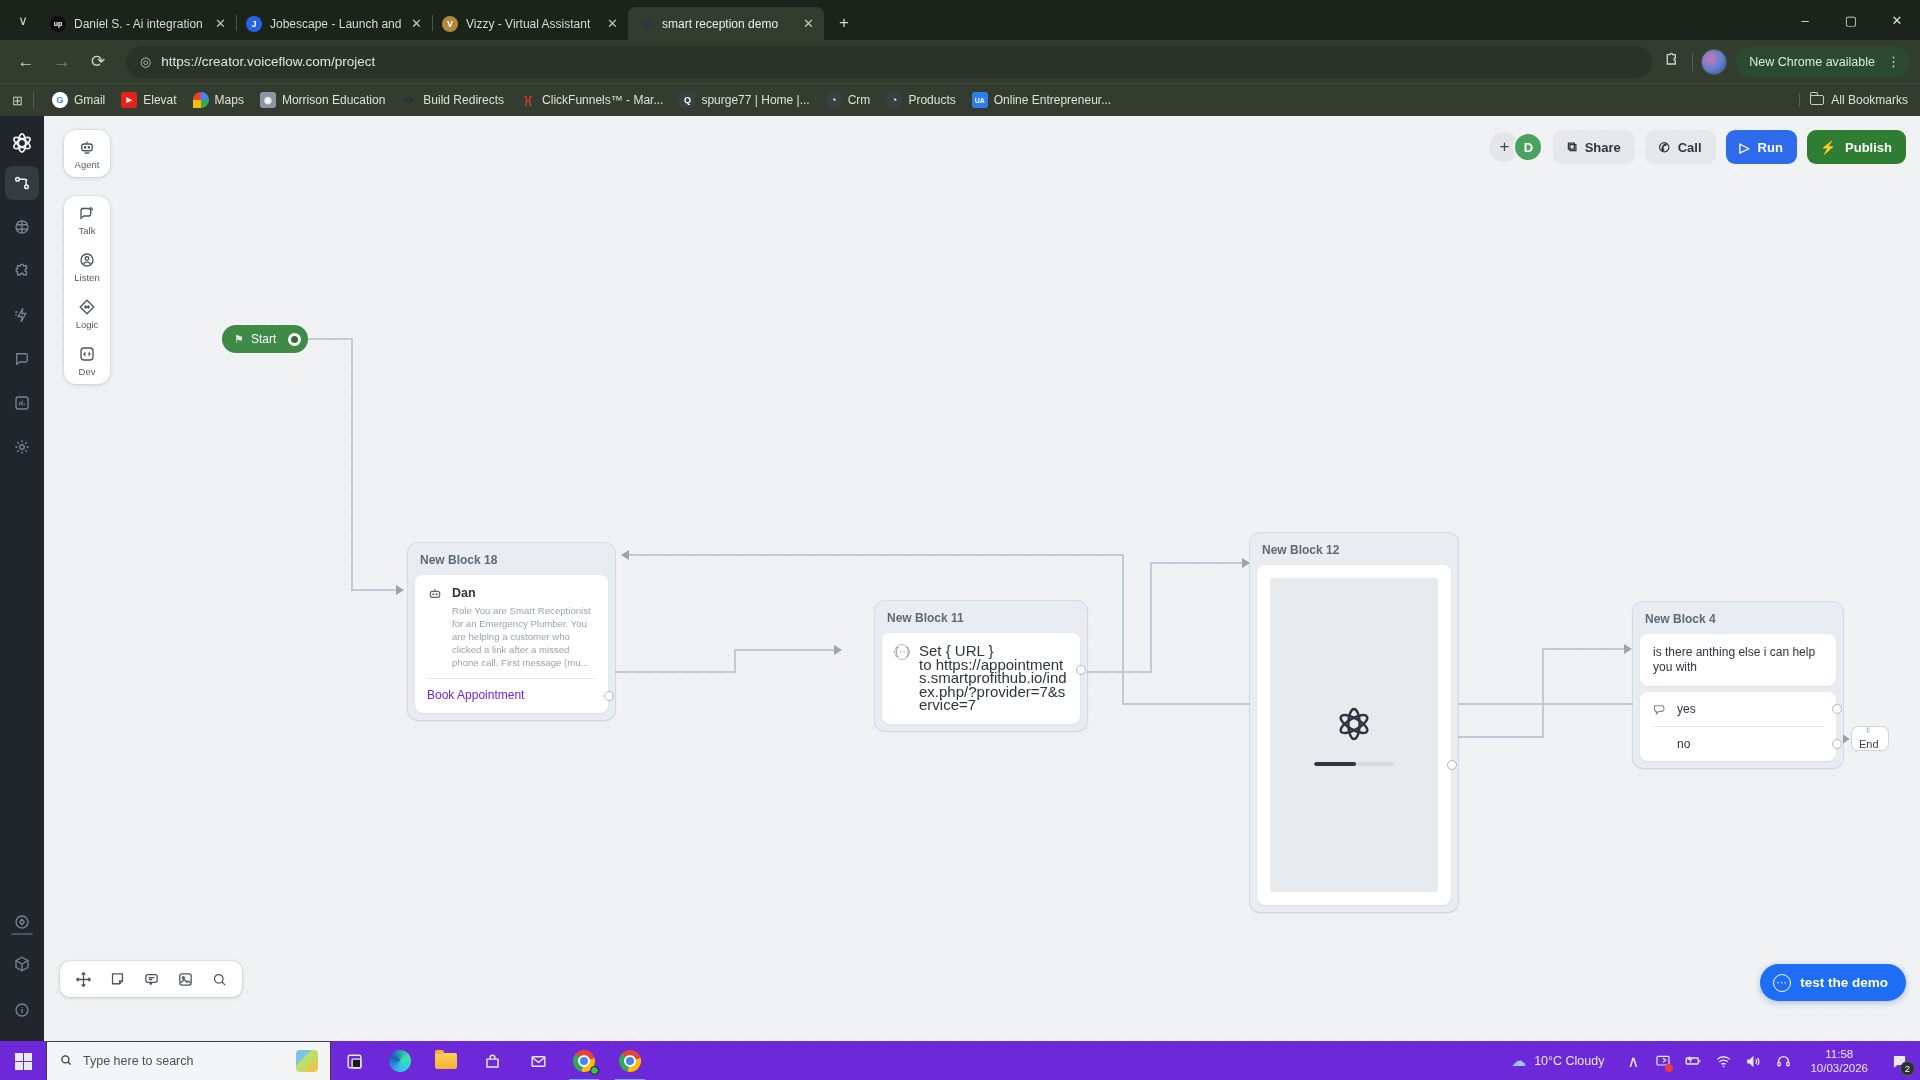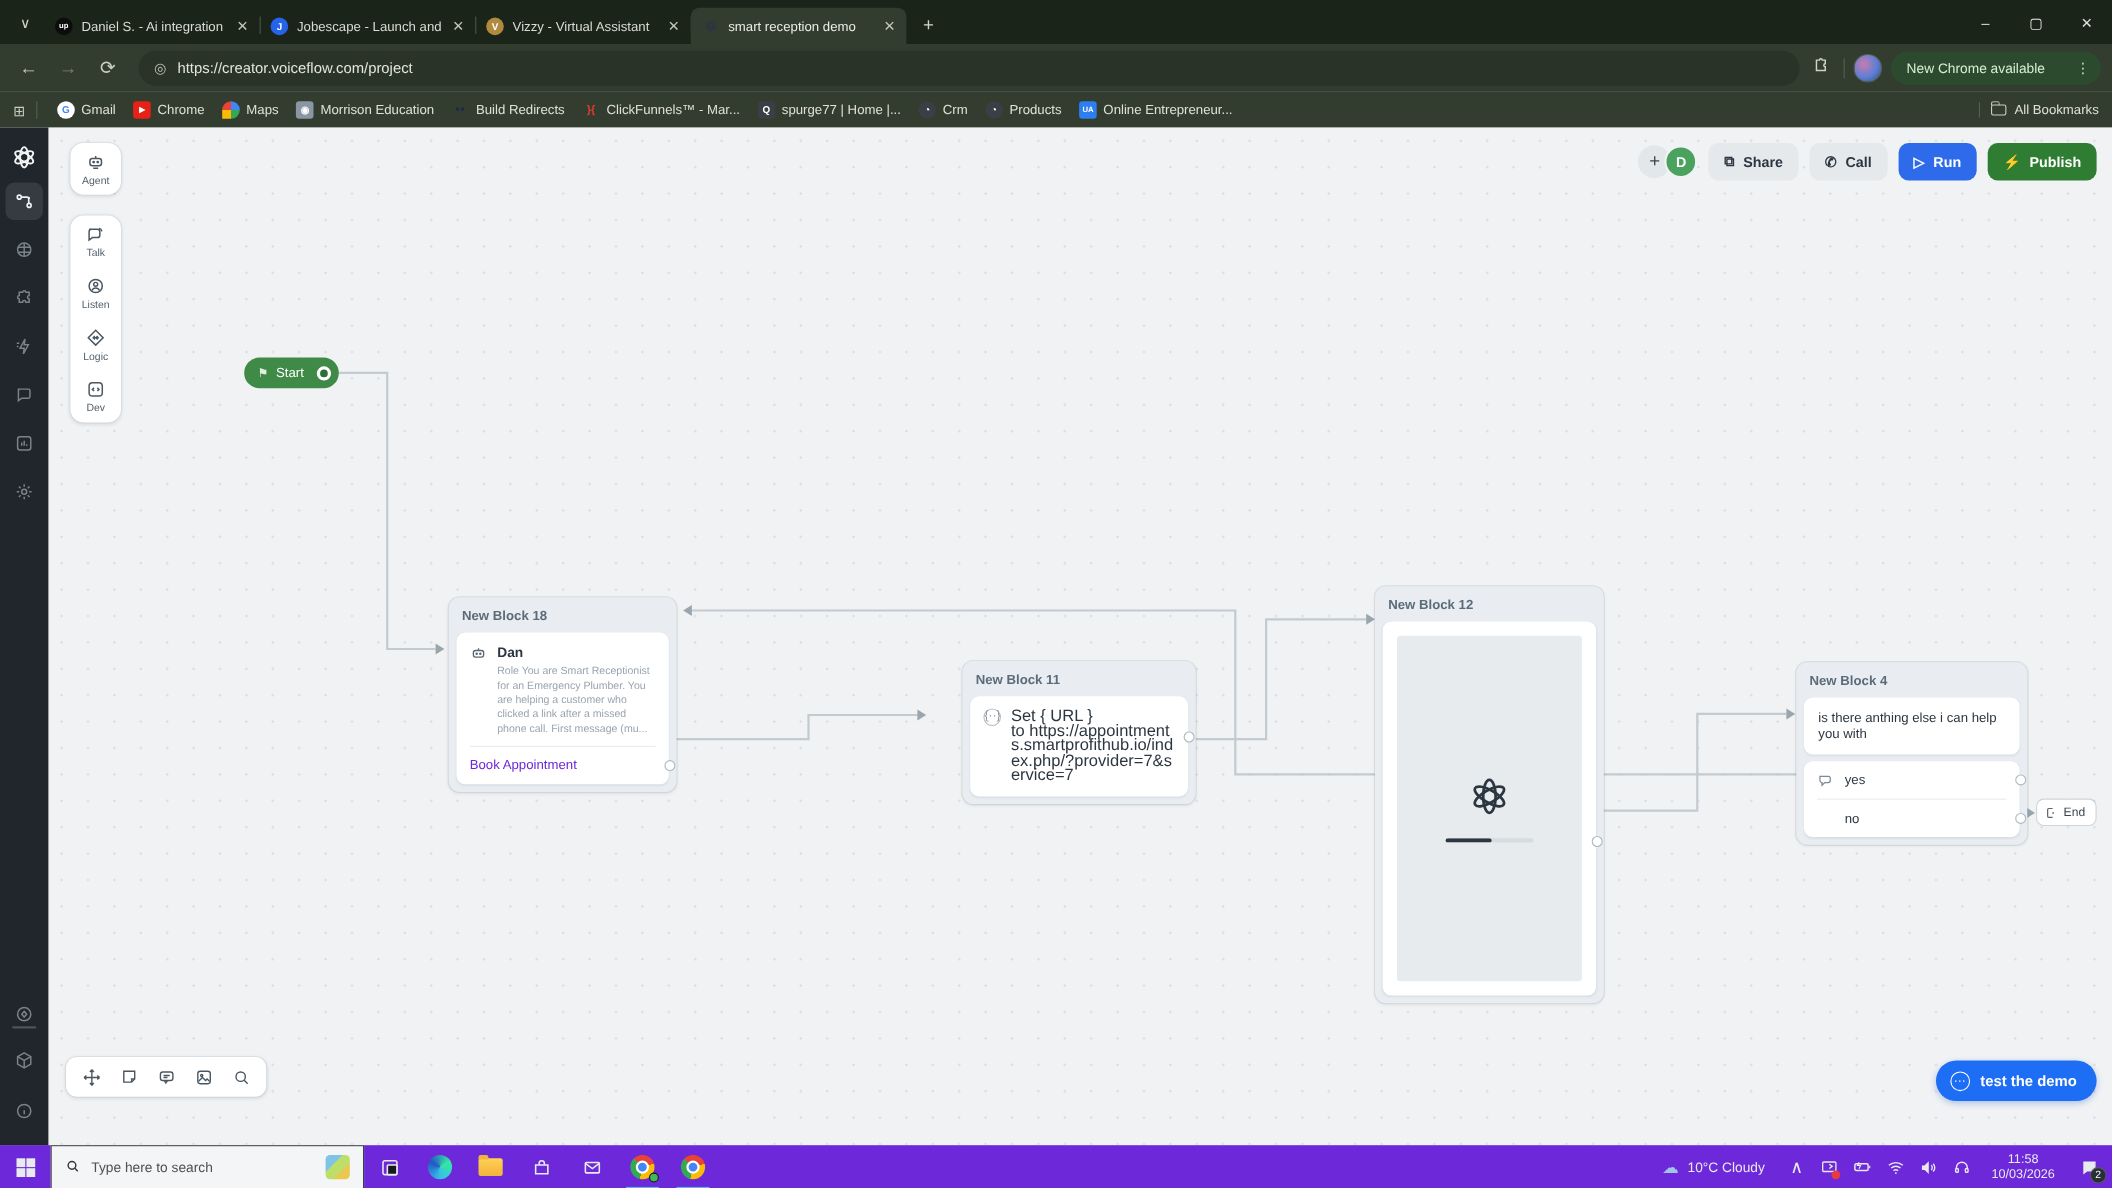--- a/index.html
+++ b/index.html
@@ -33,21 +33,21 @@
   .nav-btn.disabled { color:#7a8277; }
   .omnibox { flex:1; height:32px; margin:0 8px; background:#2a3327; border-radius:16px;
     display:flex; align-items:center; padding:0 14px; color:#e2e6dd; font-size:13.5px; }
   .omnibox .globe { margin-right:10px; color:#b9c0b4; font-size:13px; }
   .toolbar-right { display:flex; align-items:center; gap:8px; }
   .ext-icon { color:#cdd3c9; font-size:15px; padding:4px; }
   .tb-divider { width:1px; height:18px; background:#55604f; }
   .profile-avatar { width:26px; height:26px; border-radius:50%;
     background:radial-gradient(circle at 35% 35%, #c97bb0, #5a7fd6 55%, #3a4a7a); border:1px solid #55604f; }
   .update-pill { height:30px; background:#2c4a2e; border-radius:15px; display:flex; align-items:center;
-    padding:0 6px 0 14px; color:#d9ecd8; font-size:12.5px; gap:24px; }
+    padding:0 6px 0 14px; color:#d9ecd8; font-size:12.5px; gap:8px; }
   .update-pill .kebab { color:#cfe3cd; font-size:13px; letter-spacing:0; padding:0 4px; }
 
   .bookmarks-bar { height:33px; background:#333d2f; display:flex; align-items:center; padding:0 12px; border-top:1px solid #3d4839; }
   .bm-apps { color:#c6ccc1; font-size:13px; margin-right:10px; }
   .bm-sep { width:1px; height:16px; background:#55604f; margin-right:10px; }
   .bm-item { display:flex; align-items:center; gap:6px; color:#dde1d8; font-size:12px; padding:4px 8px; border-radius:6px; white-space:nowrap; }
   .bm-fav { width:16px; height:16px; border-radius:3px; display:flex; align-items:center; justify-content:center;
     font-size:9px; font-weight:bold; color:#fff; flex:0 0 16px; }
   .bm-spacer { flex:1; }
   .bm-all { display:flex; align-items:center; gap:7px; color:#dde1d8; font-size:12px; padding-left:10px; border-left:1px solid #55604f; }
@@ -125,21 +125,21 @@
   .loader-bar .fill { position:absolute; left:0; top:0; height:100%; width:52%; background:#2c3640; border-radius:2px; }
 
   
   .b4 { left:1589px; top:486px; width:210px; }
   .msg-card { padding:11px 13px; font-size:12px; line-height:15px; color:#2c3640; margin-bottom:6px; }
   .choice-row { display:flex; align-items:center; gap:10px; padding:10px 12px; font-size:12px; color:#2c3640; position:relative; height:34px; }
   .choice-ic { color:#7d8893; }
 
   .end-badge { position:absolute; left:1808px; top:611px; height:23px; background:#fff; border-radius:6px;
     box-shadow:0 0 0 1px rgba(130,145,160,.3); display:flex; align-items:center; gap:5px; padding:0 9px 0 7px;
-    font-size:11px; color:#3c4650; z-index:2; }
+    font-size:11px; color:#3c4650; z-index:2;flex-direction:column; }
 
   .canvas-toolbar { position:absolute; left:16px; bottom:44px; height:36px; background:#fff; border-radius:10px;
     box-shadow:0 1px 4px rgba(20,30,40,.14), 0 0 0 1px rgba(20,30,40,.05);
     display:flex; align-items:center; padding:0 6px; z-index:6; }
   .ct-btn { width:34px; height:30px; display:flex; align-items:center; justify-content:center; color:#4c5660; }
 
   .test-demo-btn { position:absolute; right:14px; bottom:40px; height:37px; background:#1d6ef4; border-radius:19px;
     display:flex; align-items:center; gap:9px; padding:0 18px 0 13px; color:#fff; font-size:13.5px; font-weight:600; z-index:6;
     box-shadow:0 2px 6px rgba(20,80,200,.3); }
   .chat-ic { width:18px; height:18px; border:1.6px solid #fff; border-radius:50%; position:relative; display:flex; align-items:center; justify-content:center;
@@ -246,21 +246,21 @@
 
 <div class="bookmarks-bar">
   <span class="bm-apps">⊞</span>
   <span class="bm-sep"></span>
   <div class="bm-item">
     <span class="bm-fav" style="background:#fff;color:#4285f4;border-radius:50%;">G</span>
     <span>Gmail</span>
   </div>
   <div class="bm-item">
     <span class="bm-fav" style="background:#e62117;font-size:7px;">▶</span>
-    <span>Chrome</span>
+    <span>Elevat</span>
   </div>
   <div class="bm-item">
     <span class="bm-fav" style="background:conic-gradient(#4285f4 0 25%,#34a853 0 50%,#fbbc05 0 75%,#ea4335 0);border-radius:50% 50% 50% 0;"></span>
     <span>Maps</span>
   </div>
   <div class="bm-item">
     <span class="bm-fav" style="background:#8a96a3;">◉</span>
     <span>Morrison Education</span>
   </div>
   <div class="bm-item">

